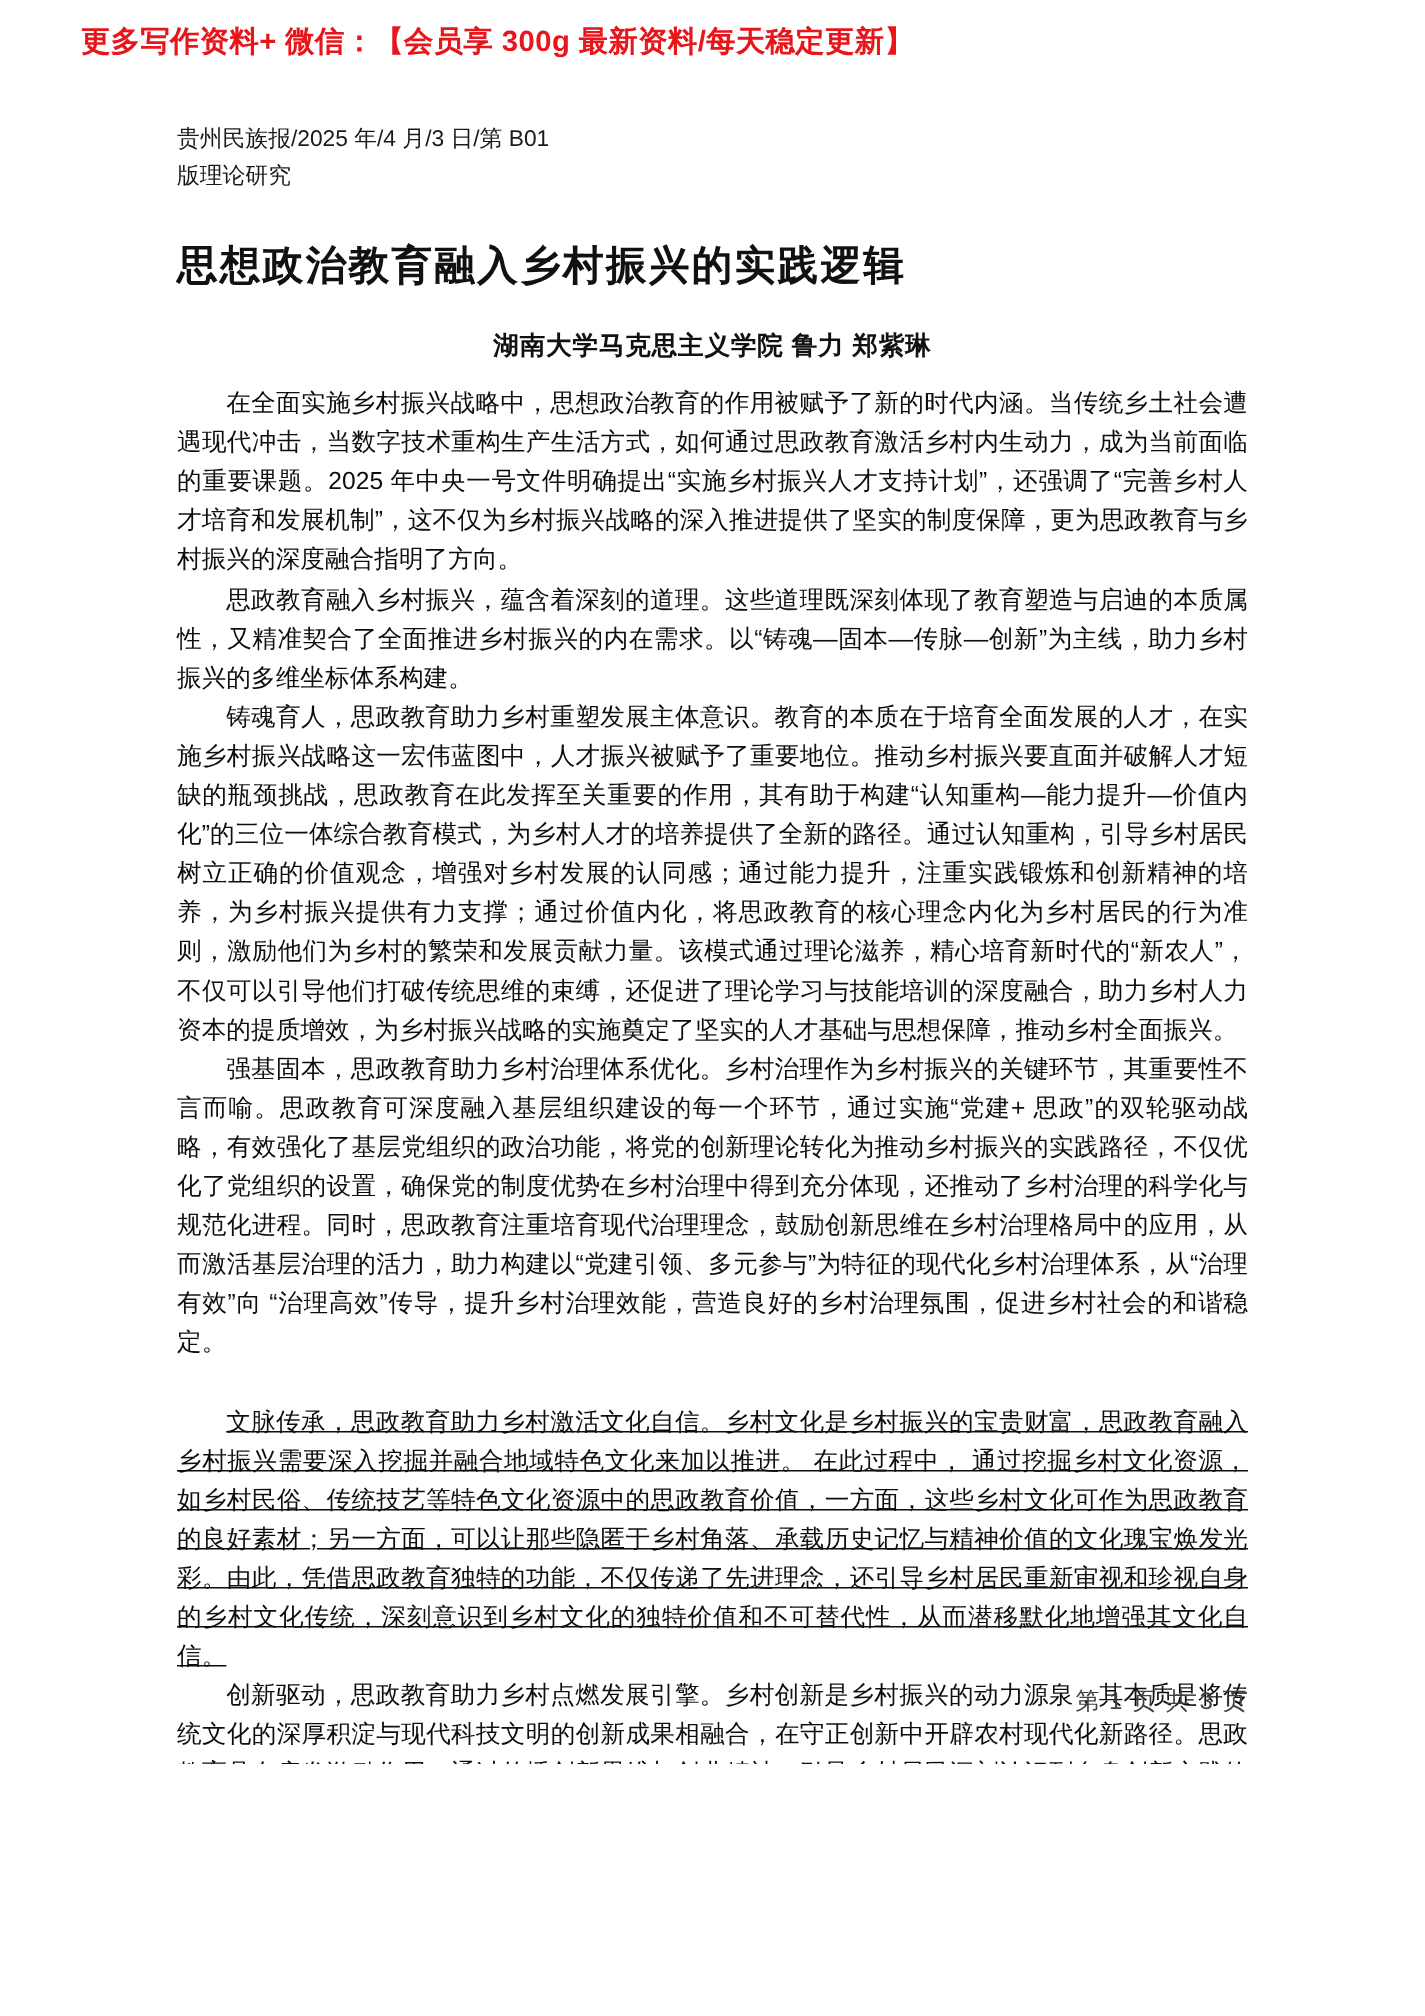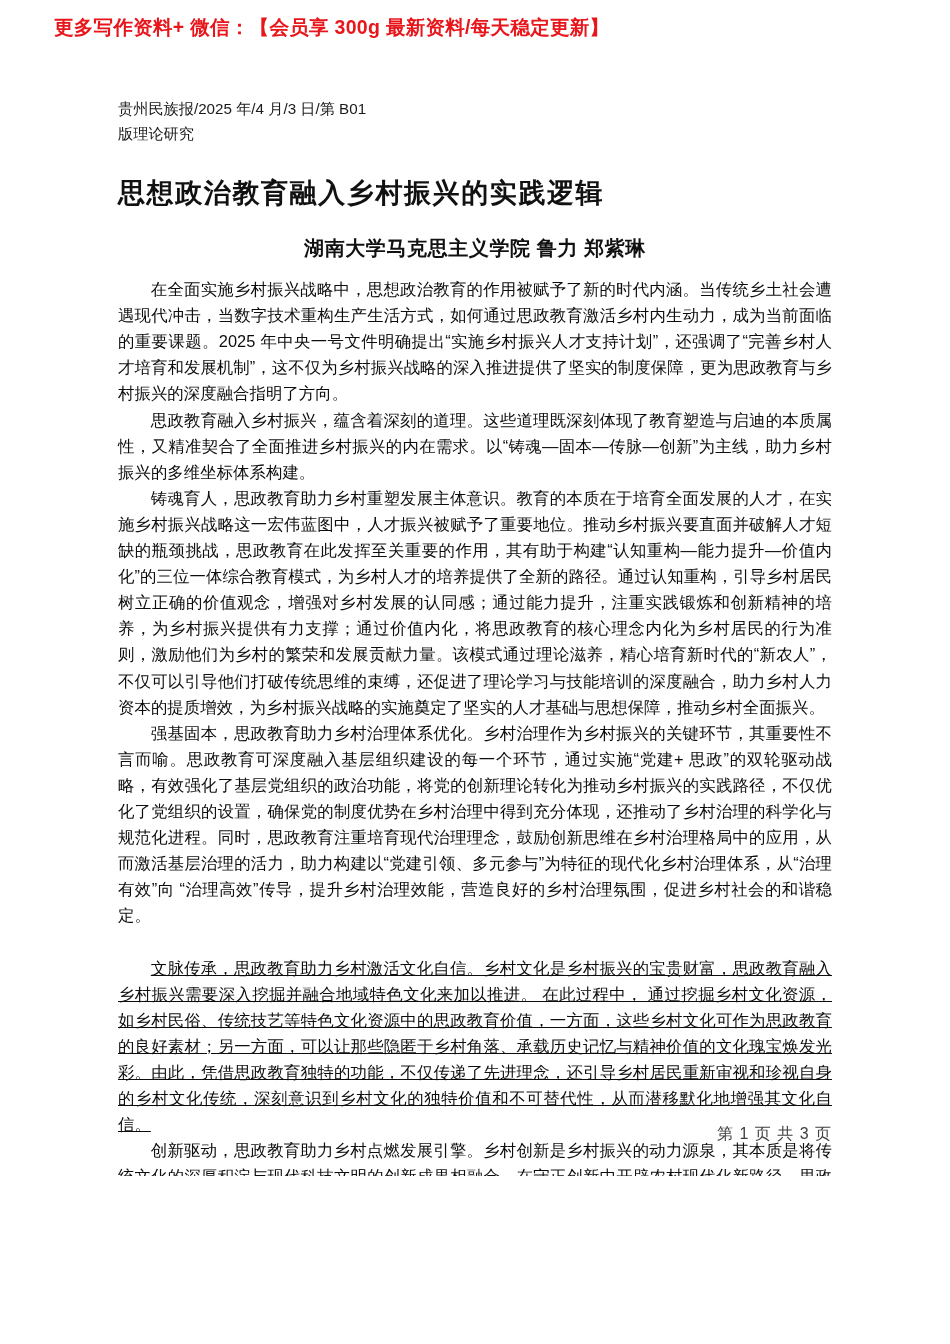--- a/index.html
+++ b/index.html
@@ -28,21 +28,21 @@
     font-weight: bold;
     letter-spacing: 0.3px;
     color: #e8151b;
     white-space: nowrap;
   }
 
   
   .doc {
     position: absolute;
     left: 118px;
-    top: 96px;
+    top: 80px;
     width: 714px;
   }
 
   
   .masthead {
     font-family: "Liberation Sans", "DejaVu Sans", sans-serif;
     font-size: 15.2px;
     line-height: 25px;
     color: #1a1a1a;
     margin: 0 0 2px 0;
@@ -59,21 +59,21 @@
     letter-spacing: 1.6px;
     color: #111;
     line-height: 1.3;
   }
 
   
   .byline {
     margin: 24px 0 0 0;
     text-align: center;
     font-family: "Liberation Sans", "DejaVu Sans", sans-serif;
-    font-size: 20px;
+    font-size: 17px;
     font-weight: bold;
     letter-spacing: 0.6px;
     color: #111;
   }
 
   
   .body-copy {
     margin-top: 14px;
   }
   .para {

